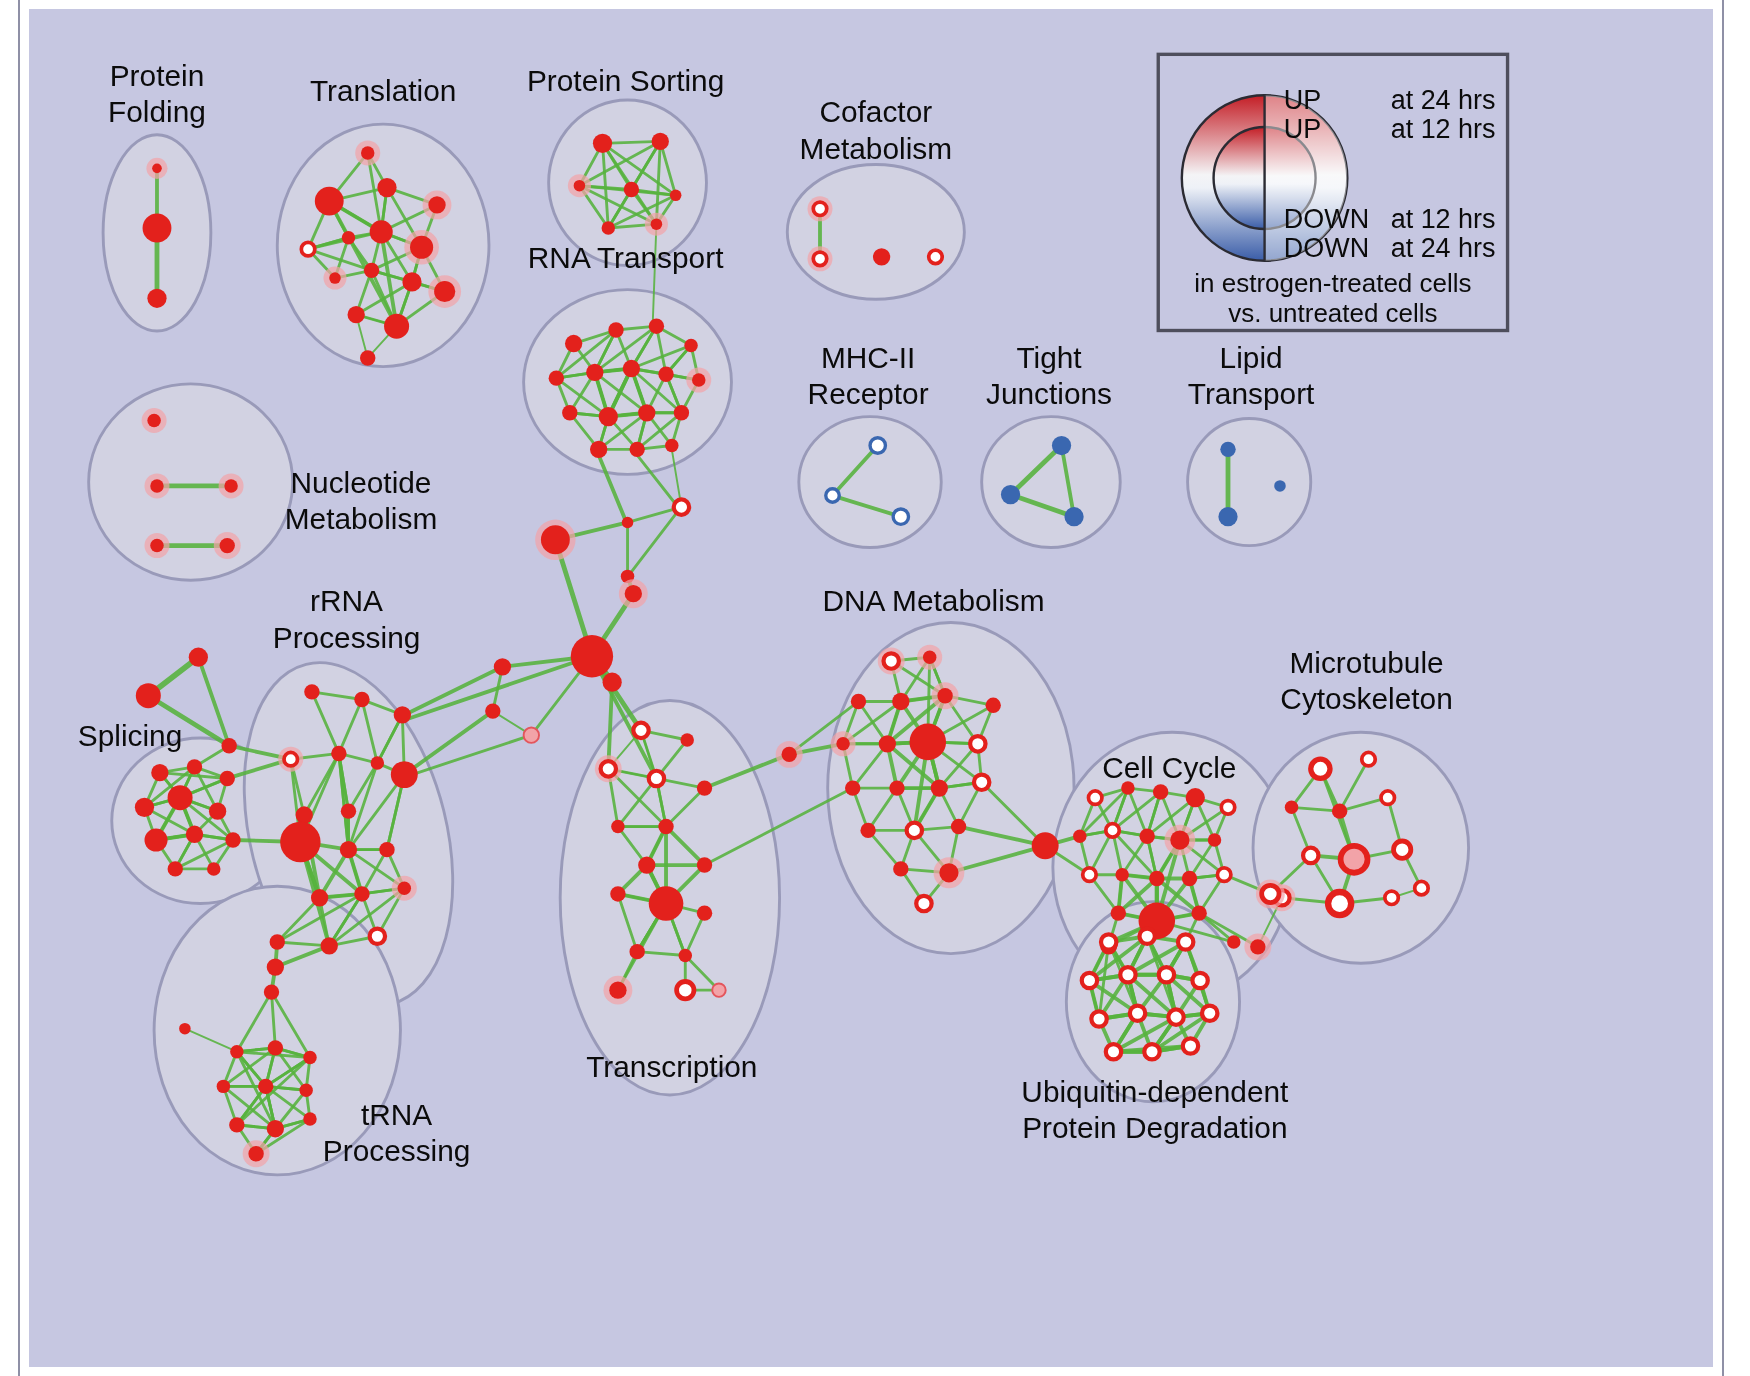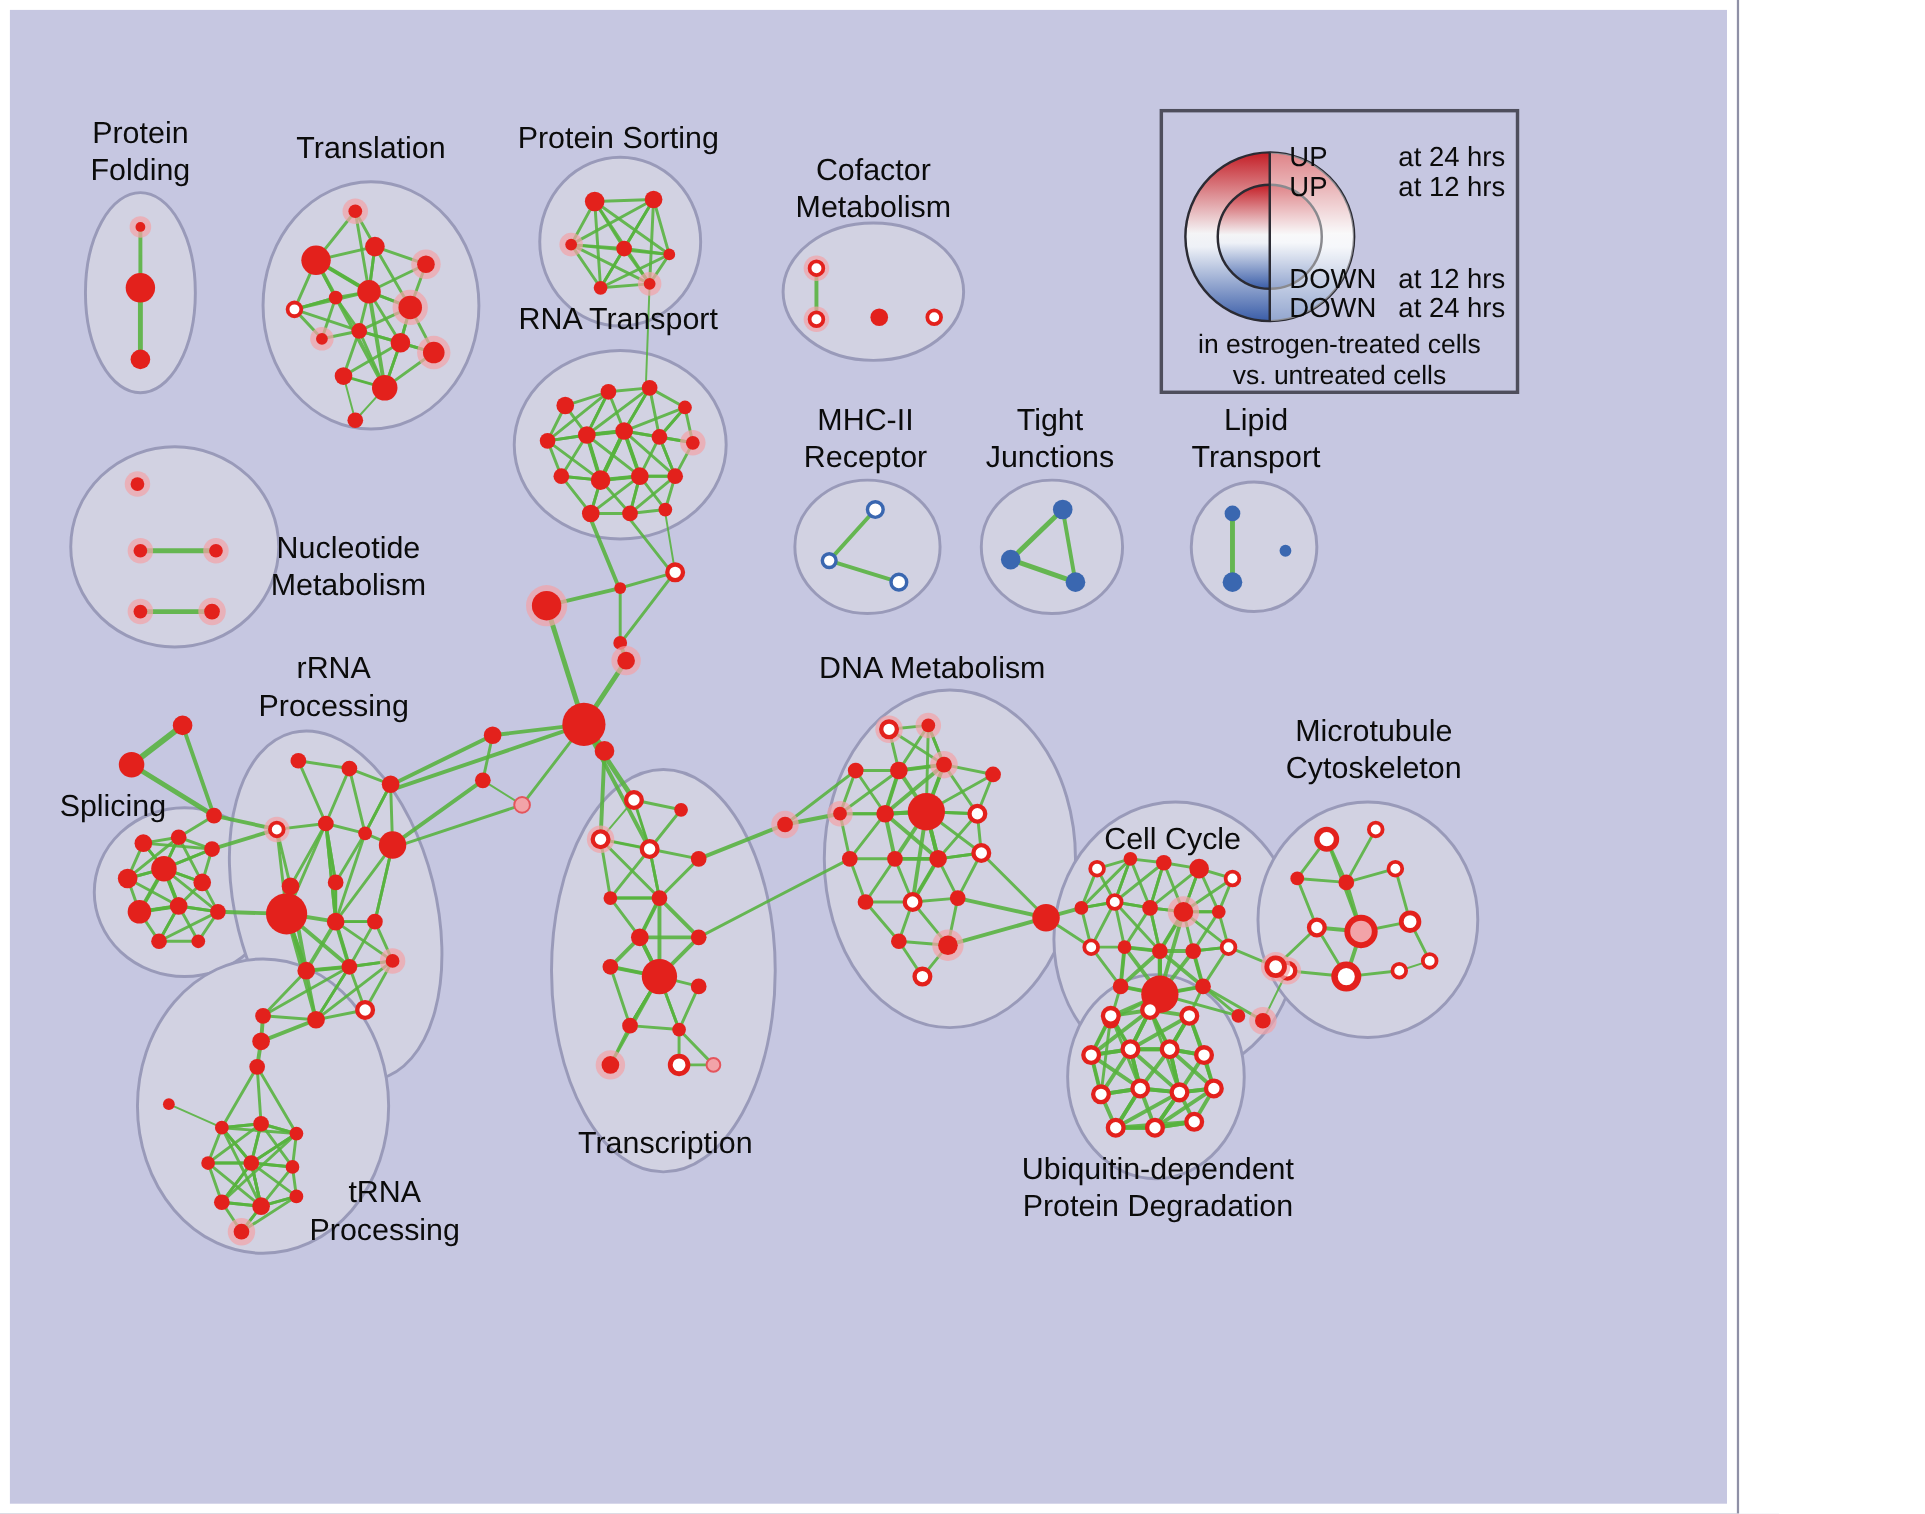--- a/index.html
+++ b/index.html
@@ -1,23 +1,24 @@
 <!DOCTYPE html>
 <html><head>
 <meta charset="utf-8">
 <style>
   html,body{margin:0;padding:0;background:#ffffff;font-family:"Liberation Sans",sans-serif;}
   .canvas{
     position:relative;
-    width:1579px;height:1376px;
+    width:1702px;height:1376px;
     box-sizing:border-box;
     background:#c6c7e1;
     border:9px solid #ffffff;
     outline:2px solid #8f90a6;
     overflow:hidden;
+    margin-left:20px;
   }
   svg#net{display:block;width:100%;height:100%;}
   text{user-select:none;}
   .cluster-label{font-family:"Liberation Sans",sans-serif;font-size:31px;fill:#0b0b0b;}
   .lg-row{font-family:"Liberation Sans",sans-serif;font-size:28px;fill:#0b0b0b;}
   .lg-caption{font-family:"Liberation Sans",sans-serif;font-size:27px;fill:#0b0b0b;}
   .legend-box-rect{fill:#c6c7e1;stroke:#4e4e5c;stroke-width:3.5;}
 </style>
 </head>
 <body>

